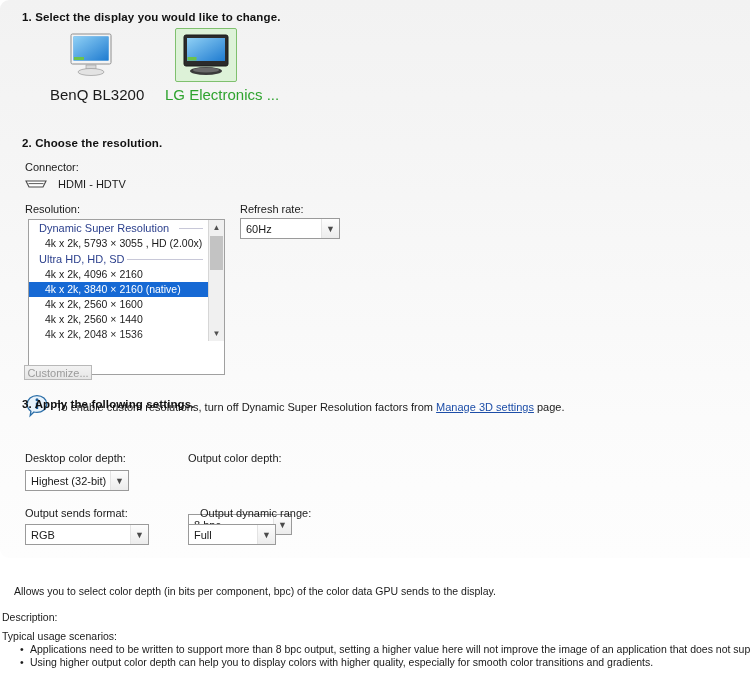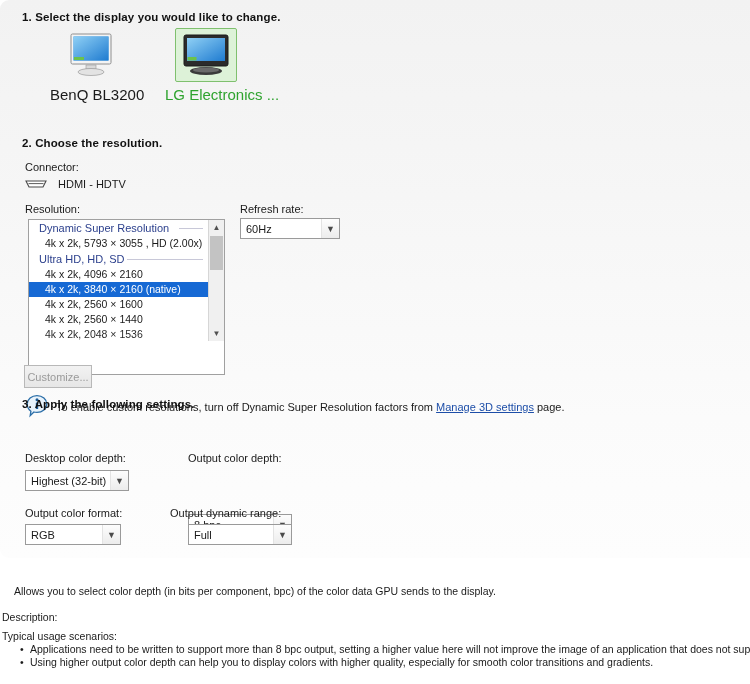--- a/index.html
+++ b/index.html
@@ -175,21 +175,21 @@
     color: #4a4a4a;
     font-size: 9px;
     background: linear-gradient(to bottom,#fdfdfd,#ececec);
     border-left: 1px solid #e3e3e3;
   }
 
   
   #customize-btn {
     position: absolute;
     left: 24px; top: 365px;
-    width: 68px; height: 23px;
+    width: 68px; height: 15px;
     background: linear-gradient(to bottom,#f2f2f2,#e6e6e6);
     border: 1px solid #b8b8b8;
     box-sizing: border-box;
     display: flex; align-items: center; justify-content: center;
     font-size: 11px;
     color: #9b9b9b;
   }
 
   
   #info-icon { position: absolute; left: 25px; top: 394px; width: 24px; height: 24px; }
@@ -345,28 +345,28 @@
     <span class="ctext">Highest (32-bit)</span>
     <span class="carrow">▼</span>
   </div>
 
   <div class="lbl" style="left:188px; top:452px;">Output color depth:</div>
   <div class="combo" style="left:188px; top:470px; width:104px;margin-top:44px;">
     <span class="ctext">8 bpc</span>
     <span class="carrow">▼</span>
   </div>
 
-  <div class="lbl" style="left:25px; top:507px;">Output color format:</div>
-  <div class="combo" style="left:25px; top:524px; width:96px;">
+  <div class="lbl" style="left:25px; top:507px;">Output sends format:</div>
+  <div class="combo" style="left:25px; top:524px; width:124px;">
     <span class="ctext">RGB</span>
     <span class="carrow">▼</span>
   </div>
 
-  <div class="lbl" style="left:170px; top:507px;">Output dynamic range:</div>
-  <div class="combo" style="left:188px; top:524px; width:104px;">
+  <div class="lbl" style="left:200px; top:507px;">Output dynamic range:</div>
+  <div class="combo" style="left:188px; top:524px; width:88px;">
     <span class="ctext">Full</span>
     <span class="carrow">▼</span>
   </div>
 
 </div>
 
 <div id="desc">
   <div class="d-head">Description:</div>
   <div class="d-body">Allows you to select color depth (in bits per component, bpc) of the color data GPU sends to the display.</div>
   <div class="u-head">Typical usage scenarios:</div>

